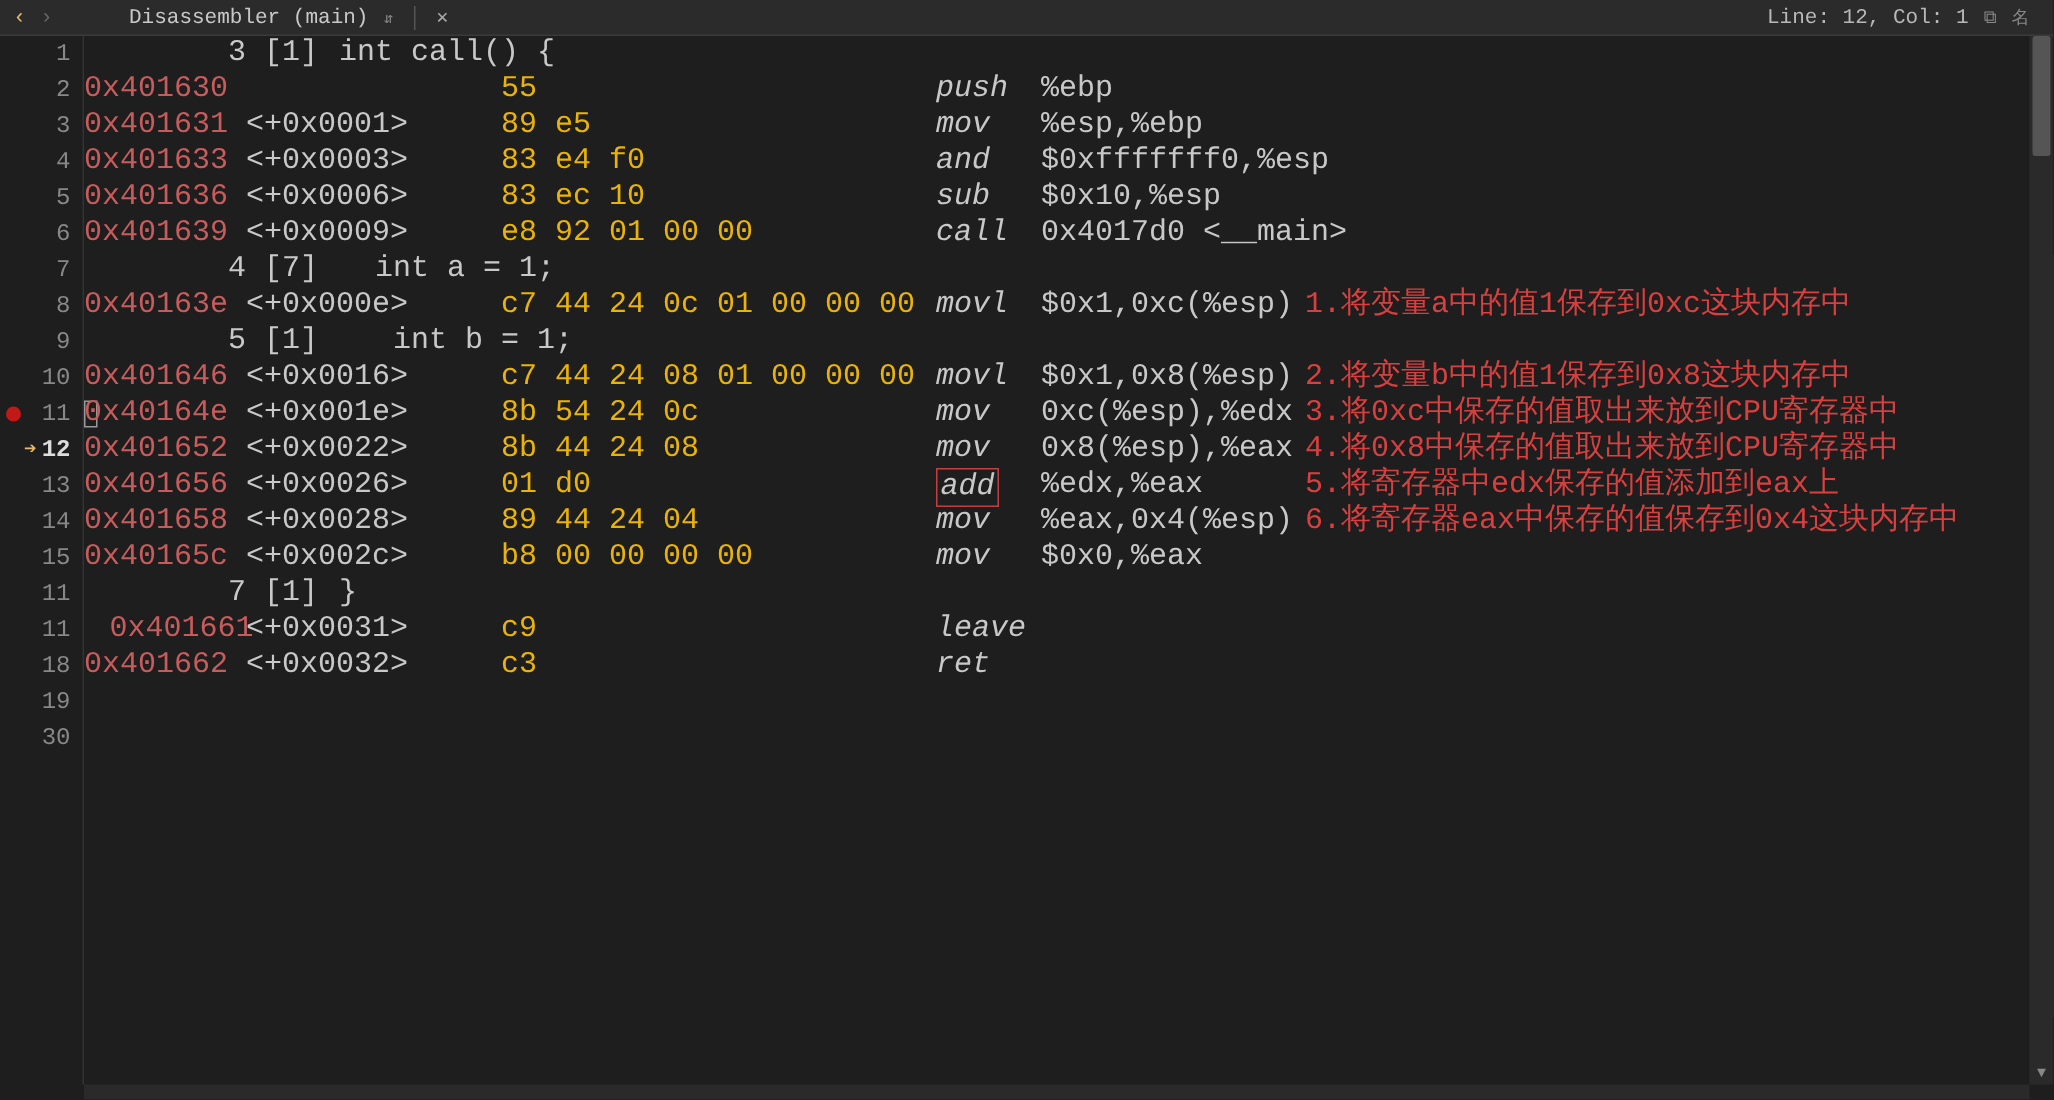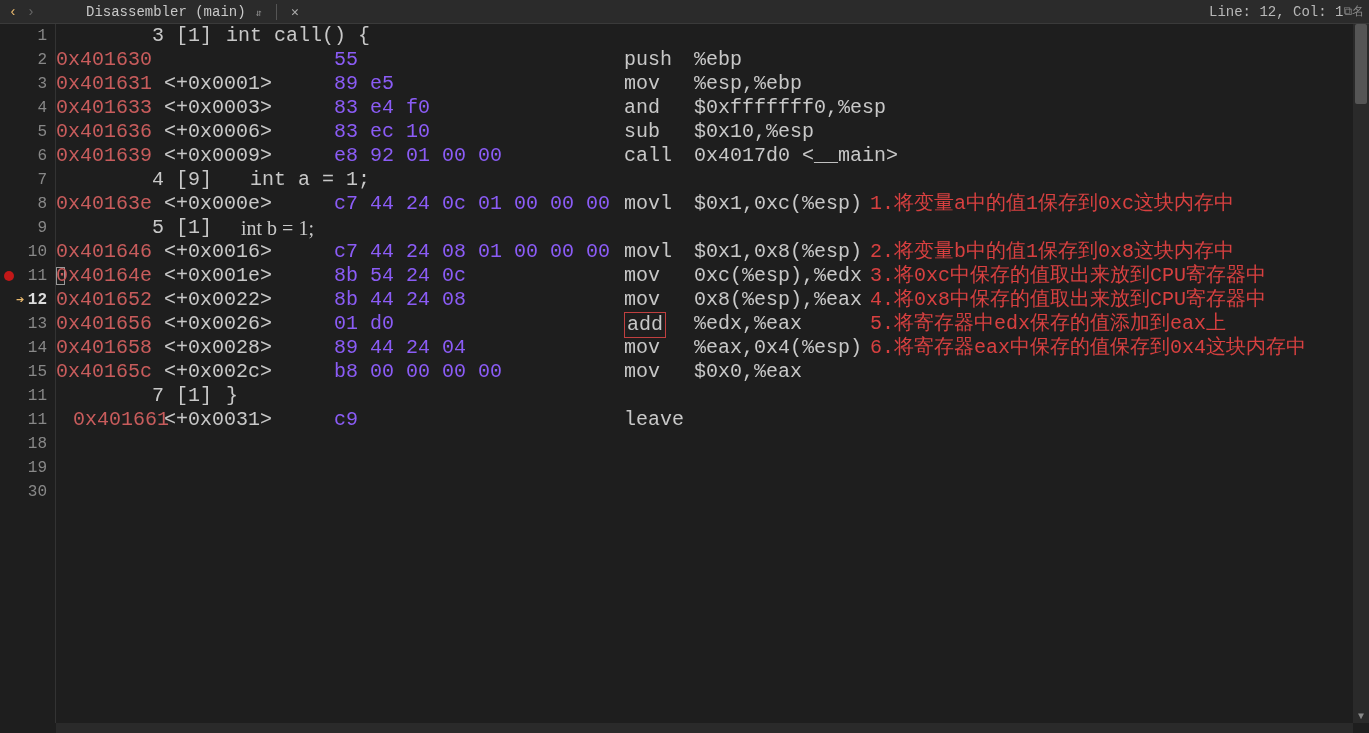--- a/index.html
+++ b/index.html
@@ -58,23 +58,24 @@
   font-size: 13px;
 }
 .divider {
   width: 1px;
   height: 16px;
   background: #555;
   margin: 0 4px;
 }
 .status-right {
   position: absolute;
-  right: 5px;
-  display: flex;
-  align-items: center;
+  right: 16px;
+  display: flex;
+  align-items: center;
+  gap: 10px;
   color: #b8b8b8;
   font-size: 14px;
   text-align: center;
 }
 .mini-icon {
   font-size: 12px;
   color: #888;
   cursor: pointer;
 }
 .editor-wrap {
@@ -122,22 +123,22 @@
   overflow: hidden;
 }
 .code-line {
   height: 24px;
   white-space: pre;
   position: relative;
   padding-left: 2px;
 }
 .addr { color: #c85c5c; }
 .offset { color: #c8c8c8; }
-.hex { color: #8b5cf6; }
-.mnem { color: #c8c8c8; }
+.hex { color: #eab308; }
+.mnem { color: #c8c8c8; font-style: italic; }
 .opnd { color: #c8c8c8; }
 .src { color: #c8c8c8; }
 .annot { color: #d84040; position: absolute; }
 .add-box {
   border: 1px solid #c04040;
   padding: 0 2px;
 }
 .vscroll {
   position: absolute;
   right: 0;
@@ -217,31 +218,32 @@
       <div class="ln">19</div>
       <div class="ln">30</div>
     </div>
   <div class="code-area" id="code">
       <div class="code-line"><span class="src" style="position: absolute; left: 0px;">        3 [1]</span><span class="src" style="position: absolute; left: 170px;">int call() {</span></div>
       <div class="code-line"><span class="addr" style="position: absolute; left: 0px;">0x401630</span><span class="hex" style="position: absolute; left: 278px;">55</span><span class="mnem" style="position: absolute; left: 568px;">push</span><span class="opnd" style="position: absolute; left: 638px;">%ebp</span></div>
       <div class="code-line"><span class="addr" style="position: absolute; left: 0px;">0x401631</span><span class="offset" style="position: absolute; left: 108px;">&lt;+0x0001&gt;</span><span class="hex" style="position: absolute; left: 278px;">89 e5</span><span class="mnem" style="position: absolute; left: 568px;">mov</span><span class="opnd" style="position: absolute; left: 638px;">%esp,%ebp</span></div>
       <div class="code-line"><span class="addr" style="position: absolute; left: 0px;">0x401633</span><span class="offset" style="position: absolute; left: 108px;">&lt;+0x0003&gt;</span><span class="hex" style="position: absolute; left: 278px;">83 e4 f0</span><span class="mnem" style="position: absolute; left: 568px;">and</span><span class="opnd" style="position: absolute; left: 638px;">$0xfffffff0,%esp</span></div>
       <div class="code-line"><span class="addr" style="position: absolute; left: 0px;">0x401636</span><span class="offset" style="position: absolute; left: 108px;">&lt;+0x0006&gt;</span><span class="hex" style="position: absolute; left: 278px;">83 ec 10</span><span class="mnem" style="position: absolute; left: 568px;">sub</span><span class="opnd" style="position: absolute; left: 638px;">$0x10,%esp</span></div>
       <div class="code-line"><span class="addr" style="position: absolute; left: 0px;">0x401639</span><span class="offset" style="position: absolute; left: 108px;">&lt;+0x0009&gt;</span><span class="hex" style="position: absolute; left: 278px;">e8 92 01 00 00</span><span class="mnem" style="position: absolute; left: 568px;">call</span><span class="opnd" style="position: absolute; left: 638px;">0x4017d0 &lt;__main&gt;</span></div>
-      <div class="code-line"><span class="src" style="position: absolute; left: 0px;">        4 [9]</span><span class="src" style="position: absolute; left: 158px;">   int a = 1;</span></div>
+      <div class="code-line"><span class="src" style="position: absolute; left: 0px;">        4 [7]</span><span class="src" style="position: absolute; left: 158px;">   int a = 1;</span></div>
       <div class="code-line"><span class="addr" style="position: absolute; left: 0px;">0x40163e</span><span class="offset" style="position: absolute; left: 108px;">&lt;+0x000e&gt;</span><span class="hex" style="position: absolute; left: 278px;">c7 44 24 0c 01 00 00 00</span><span class="mnem" style="position: absolute; left: 568px;">movl</span><span class="opnd" style="position: absolute; left: 638px;">$0x1,0xc(%esp)</span><span class="annot" style="left: 814px;">1.将变量a中的值1保存到0xc这块内存中</span></div>
-      <div class="code-line"><span class="src" style="position: absolute; left: 0px;">        5 [1]</span><span class="src" style="position: absolute; left: 170px; font-family: Liberation Serif, serif;">   int b = 1;</span></div>
+      <div class="code-line"><span class="src" style="position: absolute; left: 0px;">        5 [1]</span><span class="src" style="position: absolute; left: 170px;">   int b = 1;</span></div>
       <div class="code-line"><span class="addr" style="position: absolute; left: 0px;">0x401646</span><span class="offset" style="position: absolute; left: 108px;">&lt;+0x0016&gt;</span><span class="hex" style="position: absolute; left: 278px;">c7 44 24 08 01 00 00 00</span><span class="mnem" style="position: absolute; left: 568px;">movl</span><span class="opnd" style="position: absolute; left: 638px;">$0x1,0x8(%esp)</span><span class="annot" style="left: 814px;">2.将变量b中的值1保存到0x8这块内存中</span></div>
       <div class="code-line"><span style="position: absolute; left: 0px; top: 3px; width: 9px; height: 18px; border: 1px solid rgb(153, 153, 153);"></span><span class="addr" style="position: absolute; left: 0px;">0x40164e</span><span class="offset" style="position: absolute; left: 108px;">&lt;+0x001e&gt;</span><span class="hex" style="position: absolute; left: 278px;">8b 54 24 0c</span><span class="mnem" style="position: absolute; left: 568px;">mov</span><span class="opnd" style="position: absolute; left: 638px;">0xc(%esp),%edx</span><span class="annot" style="left: 814px;">3.将0xc中保存的值取出来放到CPU寄存器中</span></div>
       <div class="code-line"><span class="addr" style="position: absolute; left: 0px;">0x401652</span><span class="offset" style="position: absolute; left: 108px;">&lt;+0x0022&gt;</span><span class="hex" style="position: absolute; left: 278px;">8b 44 24 08</span><span class="mnem" style="position: absolute; left: 568px;">mov</span><span class="opnd" style="position: absolute; left: 638px;">0x8(%esp),%eax</span><span class="annot" style="left: 814px;">4.将0x8中保存的值取出来放到CPU寄存器中</span></div>
       <div class="code-line"><span class="addr" style="position: absolute; left: 0px;">0x401656</span><span class="offset" style="position: absolute; left: 108px;">&lt;+0x0026&gt;</span><span class="hex" style="position: absolute; left: 278px;">01 d0</span><span class="mnem add-box" style="position: absolute; left: 568px;">add</span><span class="opnd" style="position: absolute; left: 638px;">%edx,%eax</span><span class="annot" style="left: 814px;">5.将寄存器中edx保存的值添加到eax上</span></div>
       <div class="code-line"><span class="addr" style="position: absolute; left: 0px;">0x401658</span><span class="offset" style="position: absolute; left: 108px;">&lt;+0x0028&gt;</span><span class="hex" style="position: absolute; left: 278px;">89 44 24 04</span><span class="mnem" style="position: absolute; left: 568px;">mov</span><span class="opnd" style="position: absolute; left: 638px;">%eax,0x4(%esp)</span><span class="annot" style="left: 814px;">6.将寄存器eax中保存的值保存到0x4这块内存中</span></div>
       <div class="code-line"><span class="addr" style="position: absolute; left: 0px;">0x40165c</span><span class="offset" style="position: absolute; left: 108px;">&lt;+0x002c&gt;</span><span class="hex" style="position: absolute; left: 278px;">b8 00 00 00 00</span><span class="mnem" style="position: absolute; left: 568px;">mov</span><span class="opnd" style="position: absolute; left: 638px;">$0x0,%eax</span></div>
       <div class="code-line"><span class="src" style="position: absolute; left: 0px;">        7 [1]</span><span class="src" style="position: absolute; left: 170px;">}</span></div>
       <div class="code-line"><span class="addr" style="position: absolute; left: 17px;">0x401661</span><span class="offset" style="position: absolute; left: 108px;">&lt;+0x0031&gt;</span><span class="hex" style="position: absolute; left: 278px;">c9</span><span class="mnem" style="position: absolute; left: 568px;">leave</span></div>
+      <div class="code-line"><span class="addr" style="position: absolute; left: 0px;">0x401662</span><span class="offset" style="position: absolute; left: 108px;">&lt;+0x0032&gt;</span><span class="hex" style="position: absolute; left: 278px;">c3</span><span class="mnem" style="position: absolute; left: 568px;">ret</span></div>
       <div class="code-line"></div>
     </div>
 </div>
 
 <div class="vscroll">
   <div class="arrow-btn arrow-up">▲</div>
   <div class="thumb"></div>
   <div class="arrow-btn arrow-down">▼</div>
 </div>
 <div class="hscroll"></div>

